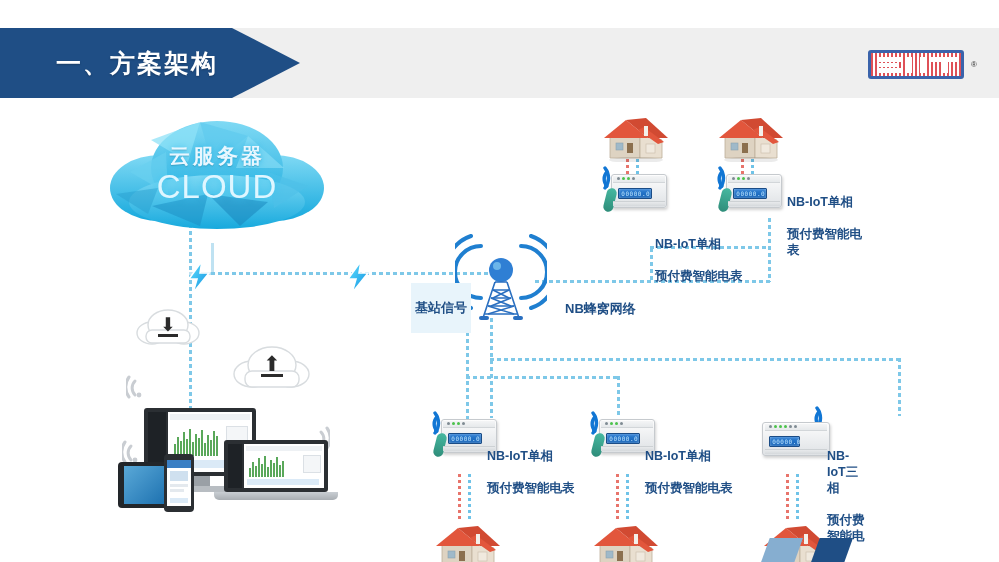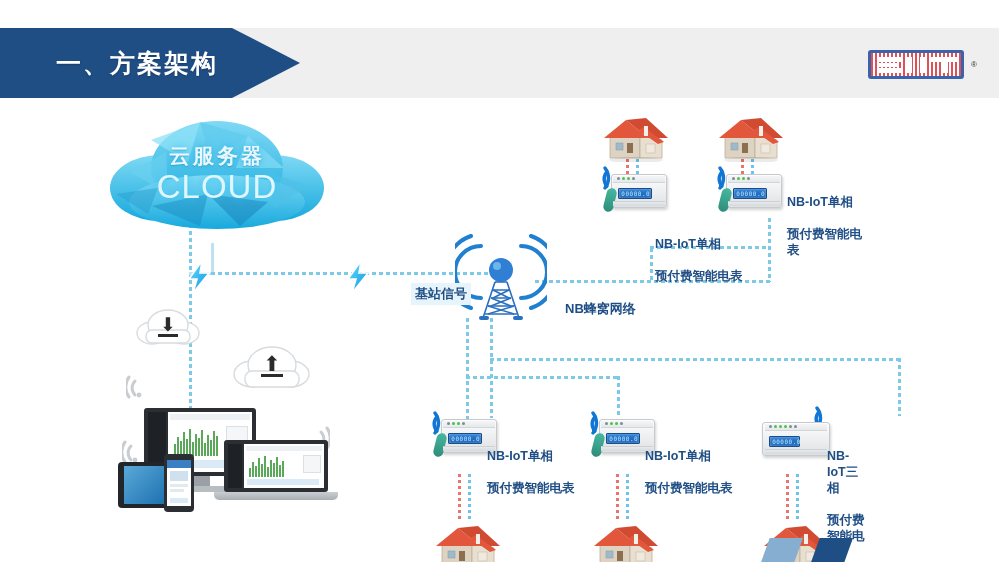--- a/index.html
+++ b/index.html
@@ -118,21 +118,21 @@
   
   .bolt{ position:absolute; width:26px; height:34px; }
 
   
   .lbl{
     position:absolute; color:#1f4e85; font-weight:bold;
     font-size:12.5px; line-height:16px; white-space:pre-line;
   }
   #lbl-base{
     position:absolute; left:411px; top:255px;
-    background:#e8f4fb; padding:2px 4px;
+    background:#e8f4fb; padding:16px 4px;
     color:#1f4e85; font-weight:bold; font-size:13px;
   }
   #lbl-nb{
     position:absolute; left:565px; top:272px;
     color:#1f4e85; font-weight:bold; font-size:13px;
   }
 
   
   .meter{ position:absolute; }
   .meter-body{

